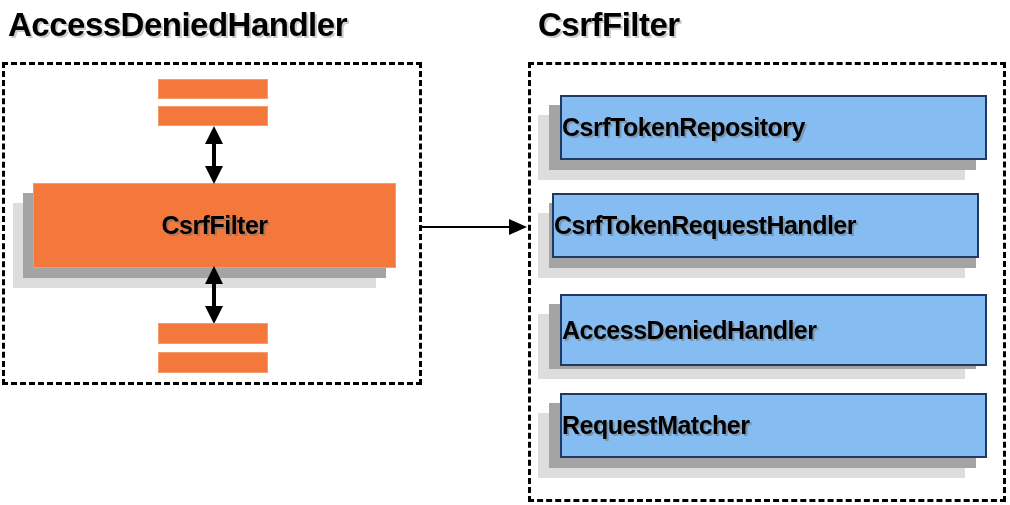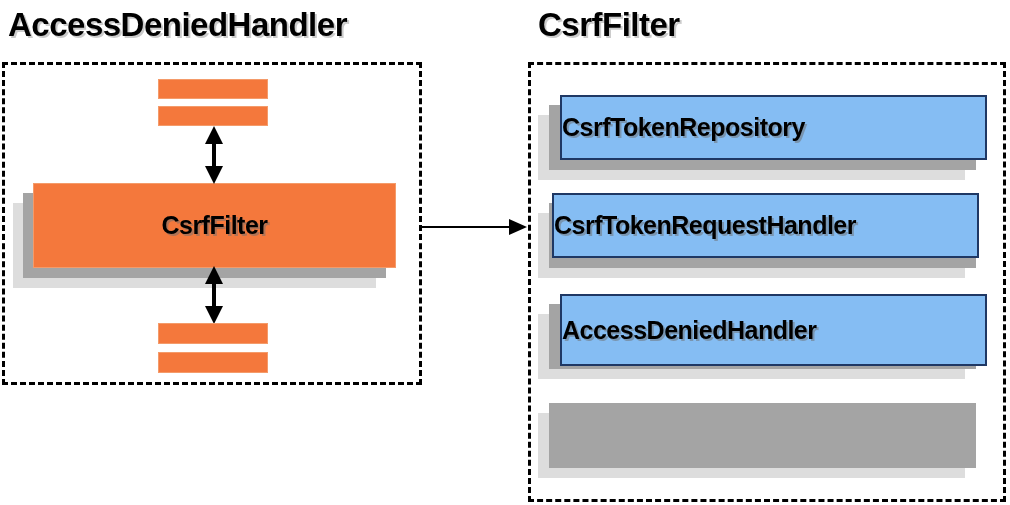--- a/index.html
+++ b/index.html
@@ -134,14 +134,17 @@
   </div>
 
   <div class="abs stack-shadow-light" style="left:538px; top:314px; width:427px; height:65px;"></div>
   <div class="abs stack-shadow-dark" style="left:549px; top:304px; width:427px; height:65px;"></div>
   <div class="abs blue-box" style="left:560px; top:294px; width:427px; height:72px;">
     <span class="box-label">AccessDeniedHandler</span>
   </div>
 
   <div class="abs stack-shadow-light" style="left:538px; top:413px; width:427px; height:65px;"></div>
   <div class="abs stack-shadow-dark" style="left:549px; top:403px; width:427px; height:65px;"></div>
+  <div class="abs blue-box" style="left:560px; top:393px; width:427px; height:65px;">
+    <span class="box-label">RequestMatcher</span>
+  </div>
 
 </div>
 
 </body></html>

